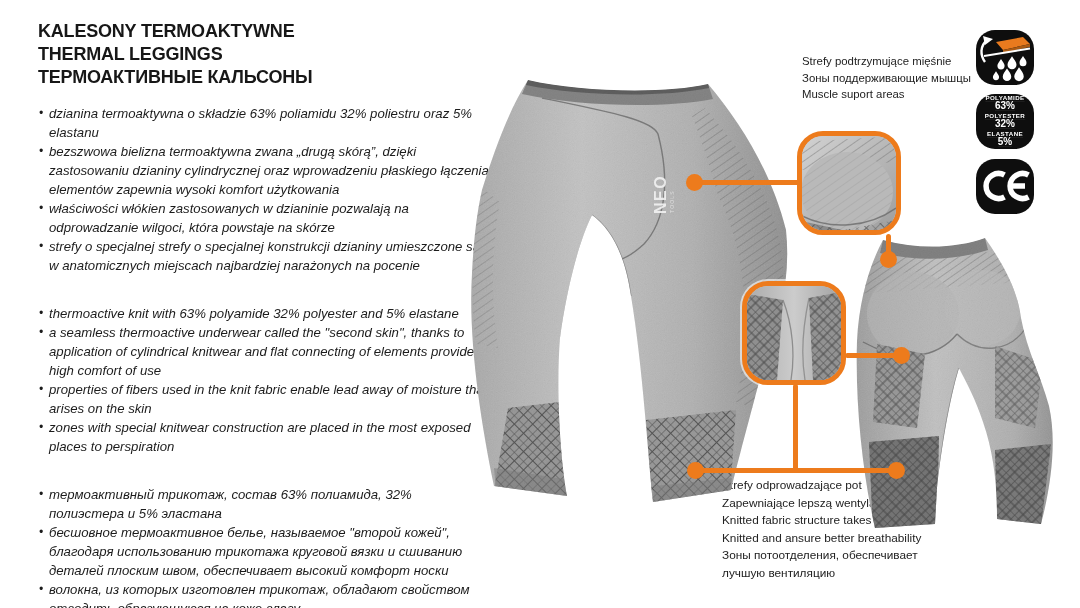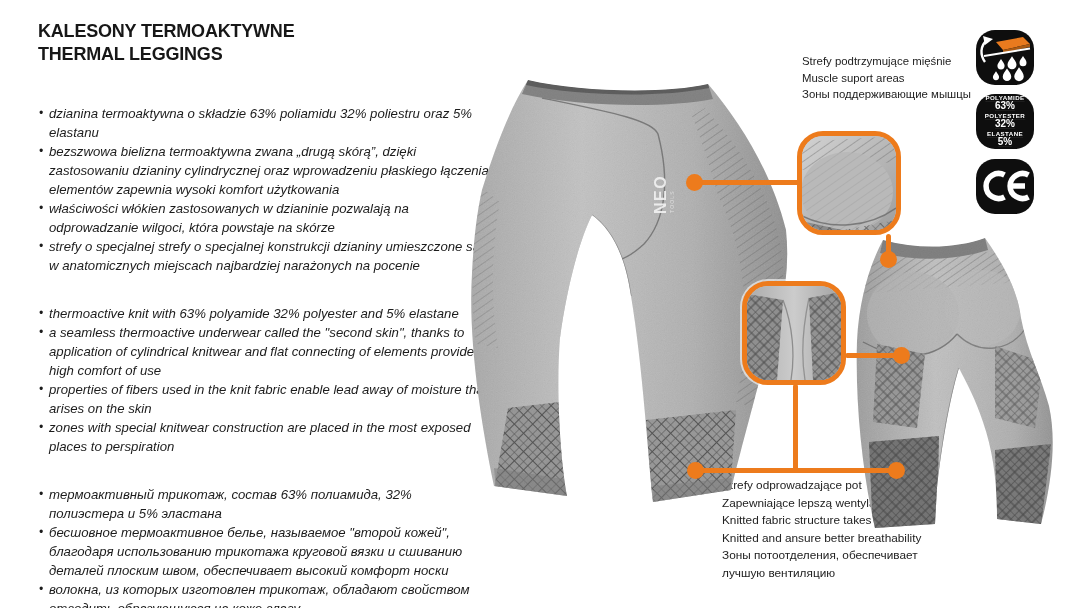--- a/index.html
+++ b/index.html
@@ -31,20 +31,21 @@
   .comp .lab{font-size:6.2px;font-weight:700;letter-spacing:.4px;line-height:6.5px;}
   .comp .val{font-size:10px;font-weight:700;line-height:10.5px;margin-bottom:1px;}
   .sr{position:absolute;width:1px;height:1px;overflow:hidden;opacity:0;}
 </style>
 </head>
 <body>
 
 <div class="abs title">
   <div>KALESONY TERMOAKTYWNE</div>
   <div>THERMAL LEGGINGS</div>
+  <div>ТЕРМОАКТИВНЫЕ КАЛЬСОНЫ</div>
 </div>
 
 <div class="abs features">
   <ul>
     <li>dzianina termoaktywna o składzie 63% poliamidu 32% poliestru oraz 5% elastanu</li>
     <li>bezszwowa bielizna termoaktywna zwana „drugą skórą”, dzięki zastosowaniu dzianiny cylindrycznej oraz wprowadzeniu płaskiego łączenia elementów zapewnia wysoki komfort użytkowania</li>
     <li>właściwości włókien zastosowanych w dzianinie pozwalają na odprowadzanie wilgoci, która powstaje na skórze</li>
     <li>strefy o specjalnej strefy o specjalnej konstrukcji dzianiny umieszczone są w anatomicznych miejscach najbardziej narażonych na pocenie</li>
   </ul>
   <ul>
@@ -209,22 +210,22 @@
 <div class="abs dot" style="left:880px;top:251px;"></div>
 <div class="abs hline" style="left:845px;top:353px;width:53px;height:4.5px;"></div>
 <div class="abs dot" style="left:893px;top:347px;"></div>
 <div class="abs vline" style="left:793px;top:384px;width:4.5px;height:86px;"></div>
 <div class="abs hline" style="left:694px;top:468px;width:204px;height:4.5px;"></div>
 <div class="abs dot" style="left:687px;top:462px;"></div>
 <div class="abs dot" style="left:888px;top:462px;"></div>
 
 <div class="abs ann-top">
   <div>Strefy podtrzymujące mięśnie</div>
+  <div>Зоны поддерживающие мышцы</div>
   <div>Muscle suport areas</div>
-  <div>Зоны поддерживающие мышцы</div>
 </div>
 
 <div class="abs ann-bottom">
   <div>Strefy odprowadzające pot</div>
   <div>Zapewniające lepszą wentylację</div>
   <div>Knitted fabric structure takes away</div>
   <div>Knitted and ansure better breathability</div>
   <div>Зоны потоотделения, обеспечивает</div>
   <div>лучшую вентиляцию</div>
 </div>

